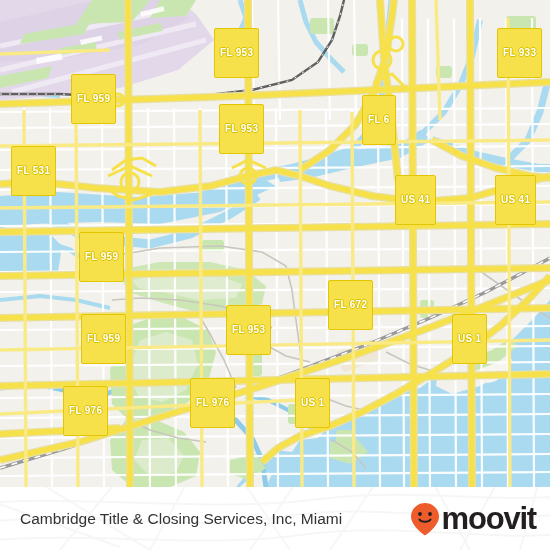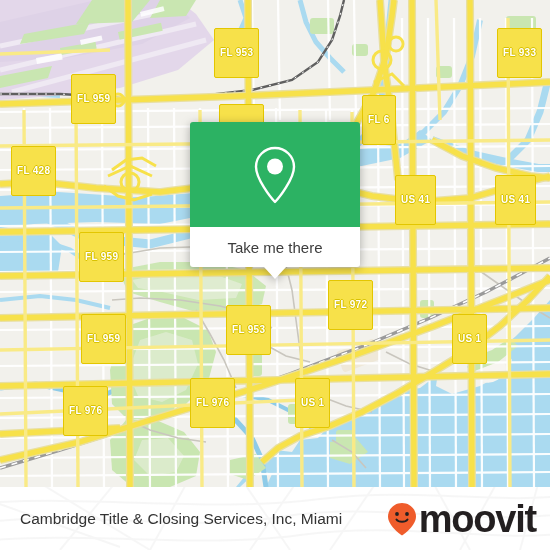--- a/index.html
+++ b/index.html
@@ -143,21 +143,21 @@
     color: #333333;
     white-space: nowrap;
   }
   #brand {
     display: flex;
     align-items: center;
     gap: 2px;
   }
   #brand-wordmark {
     font-family: "Liberation Sans", sans-serif;
-    font-size: 38px;
+    font-size: 31px;
     font-weight: bold;
     color: #231f20;
     letter-spacing: -1.2px;
     line-height: 1;
   }
 </style>
 </head>
 <body>
 
 <div id="app">
@@ -408,44 +408,32 @@
           <path d="M112,170 L126,160 L142,158 L156,166"></path>
         </g>
       </g>
     </svg>
 
     <div class="shield" style="left:214px;top:28px;">FL 953</div>
     <div class="shield" style="left:497px;top:28px;">FL 933</div>
     <div class="shield" style="left:71px;top:74px;">FL 959</div>
     <div class="shield" style="left:219px;top:104px;">FL 953</div>
     <div class="shield" style="left:362px;top:95px;">FL 6</div>
-    <div class="shield" style="left:11px;top:146px;">FL 428</div>
+    <div class="shield" style="left:11px;top:146px;">FL 531</div>
     <div class="shield" style="left:395px;top:175px;">US 41</div>
     <div class="shield" style="left:495px;top:175px;">US 41</div>
     <div class="shield" style="left:79px;top:232px;">FL 959</div>
-    <div class="shield" style="left:328px;top:280px;">FL 972</div>
+    <div class="shield" style="left:328px;top:280px;">FL 672</div>
     <div class="shield" style="left:81px;top:314px;">FL 959</div>
     <div class="shield" style="left:226px;top:305px;">FL 953</div>
     <div class="shield" style="left:452px;top:314px;">US 1</div>
     <div class="shield" style="left:190px;top:378px;">FL 976</div>
     <div class="shield" style="left:63px;top:386px;">FL 976</div>
     <div class="shield" style="left:295px;top:378px;">US 1</div>
 
-    <div id="popup">
-      <div id="popup-image">
-        <svg width="52" height="62" viewBox="0 0 52 62">
-          <path d="M26 4 C15.5 4 7 12.4 7 22.8 C7 35 22 54 26 58 C30 54 45 35 45 22.8 C45 12.4 36.5 4 26 4 Z" fill="none" stroke="#ffffff" stroke-width="2.4" stroke-linejoin="round"></path>
-          <circle cx="26" cy="22.5" r="8" fill="#ffffff"></circle>
-        </svg>
-      </div>
-      <div id="popup-label">
-        <span>Take me there</span>
-      </div>
-      <div id="popup-tail"></div>
-    </div>
 
   </div>
 
   <div id="footer">
     <div id="footer-watermark">
       <svg width="550" height="63" viewBox="0 0 550 63" xmlns="http://www.w3.org/2000/svg">
         <g stroke="#8a8a8a" stroke-width="2" fill="none">
           <path d="M-20,10 L120,60"></path>
           <path d="M30,-10 L150,63"></path>
           <path d="M120,-10 L60,63"></path>

